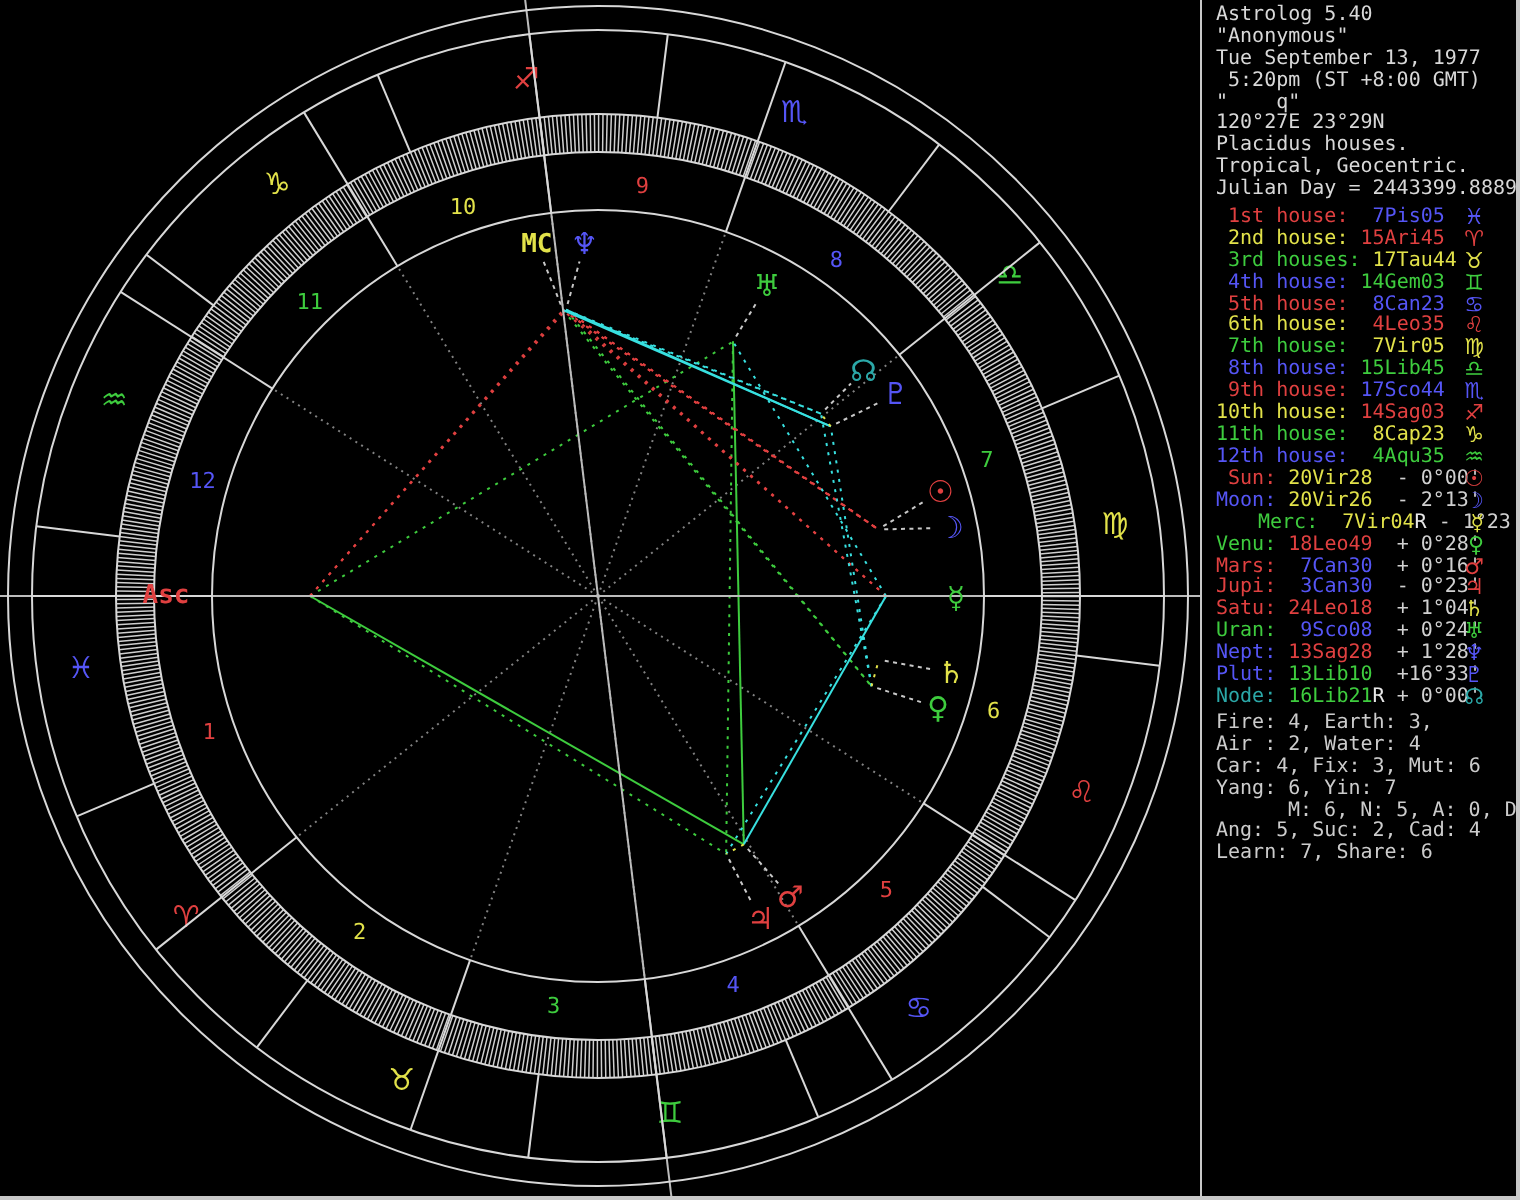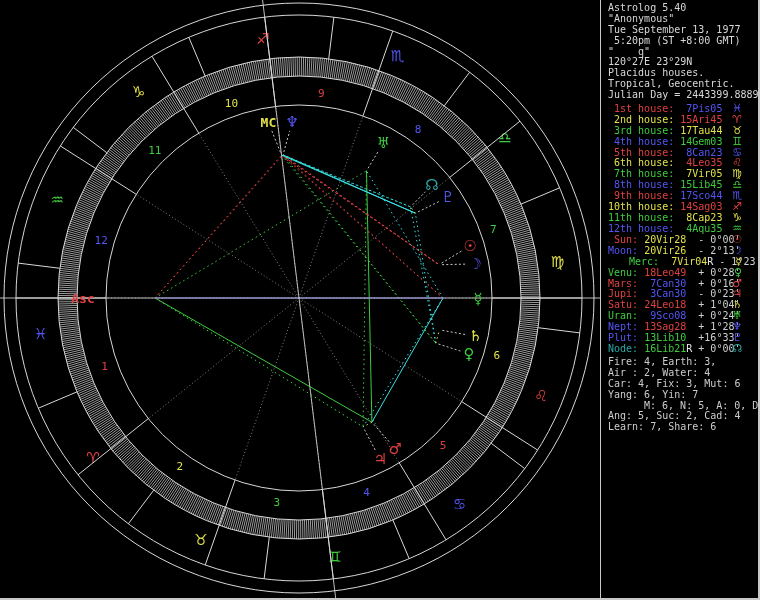--- a/index.html
+++ b/index.html
@@ -157,21 +157,21 @@
         <div class="line"><span style="color: rgb(216, 216, 216);"> 5:20pm (ST +8:00 GMT)</span></div>
         <div class="line"><span style="color: rgb(216, 216, 216);">"    q"</span></div>
         <div class="line"><span style="color: rgb(216, 216, 216);">120°27E 23°29N</span></div>
         <div class="line"><span style="color: rgb(216, 216, 216);">Placidus houses.</span></div>
         <div class="line"><span style="color: rgb(216, 216, 216);">Tropical, Geocentric.</span></div>
         <div class="line"><span style="color: rgb(216, 216, 216);">Julian Day = 2443399.8889</span></div>
       </div>
     <div class="blk" id="houses">
         <div class="line"><span style="color: rgb(224, 64, 64);"> 1st house:</span><span style="color: rgb(85, 85, 245);">  7Pis05</span><span class="glyph" style="color: rgb(85, 85, 245);">♓</span></div>
         <div class="line"><span style="color: rgb(226, 226, 74);"> 2nd house:</span><span style="color: rgb(224, 64, 64);"> 15Ari45</span><span class="glyph" style="color: rgb(224, 64, 64);">♈</span></div>
-        <div class="line"><span style="color: rgb(62, 204, 62);"> 3rd house:</span><span style="color: rgb(226, 226, 74);"> 17Tau44</span><span class="glyph" style="color: rgb(226, 226, 74);">♉</span></div>
+        <div class="line"><span style="color: rgb(62, 204, 62);"> 3rd houses:</span><span style="color: rgb(226, 226, 74);"> 17Tau44</span><span class="glyph" style="color: rgb(226, 226, 74);">♉</span></div>
         <div class="line"><span style="color: rgb(85, 85, 245);"> 4th house:</span><span style="color: rgb(62, 204, 62);"> 14Gem03</span><span class="glyph" style="color: rgb(62, 204, 62);">♊</span></div>
         <div class="line"><span style="color: rgb(224, 64, 64);"> 5th house:</span><span style="color: rgb(85, 85, 245);">  8Can23</span><span class="glyph" style="color: rgb(85, 85, 245);">♋</span></div>
         <div class="line"><span style="color: rgb(226, 226, 74);"> 6th house:</span><span style="color: rgb(224, 64, 64);">  4Leo35</span><span class="glyph" style="color: rgb(224, 64, 64);">♌</span></div>
         <div class="line"><span style="color: rgb(62, 204, 62);"> 7th house:</span><span style="color: rgb(226, 226, 74);">  7Vir05</span><span class="glyph" style="color: rgb(226, 226, 74);">♍</span></div>
         <div class="line"><span style="color: rgb(85, 85, 245);"> 8th house:</span><span style="color: rgb(62, 204, 62);"> 15Lib45</span><span class="glyph" style="color: rgb(62, 204, 62);">♎</span></div>
         <div class="line"><span style="color: rgb(224, 64, 64);"> 9th house:</span><span style="color: rgb(85, 85, 245);"> 17Sco44</span><span class="glyph" style="color: rgb(85, 85, 245);">♏</span></div>
         <div class="line"><span style="color: rgb(226, 226, 74);">10th house:</span><span style="color: rgb(224, 64, 64);"> 14Sag03</span><span class="glyph" style="color: rgb(224, 64, 64);">♐</span></div>
         <div class="line"><span style="color: rgb(62, 204, 62);">11th house:</span><span style="color: rgb(226, 226, 74);">  8Cap23</span><span class="glyph" style="color: rgb(226, 226, 74);">♑</span></div>
         <div class="line"><span style="color: rgb(85, 85, 245);">12th house:</span><span style="color: rgb(62, 204, 62);">  4Aqu35</span><span class="glyph" style="color: rgb(62, 204, 62);">♒</span></div>
       </div>

